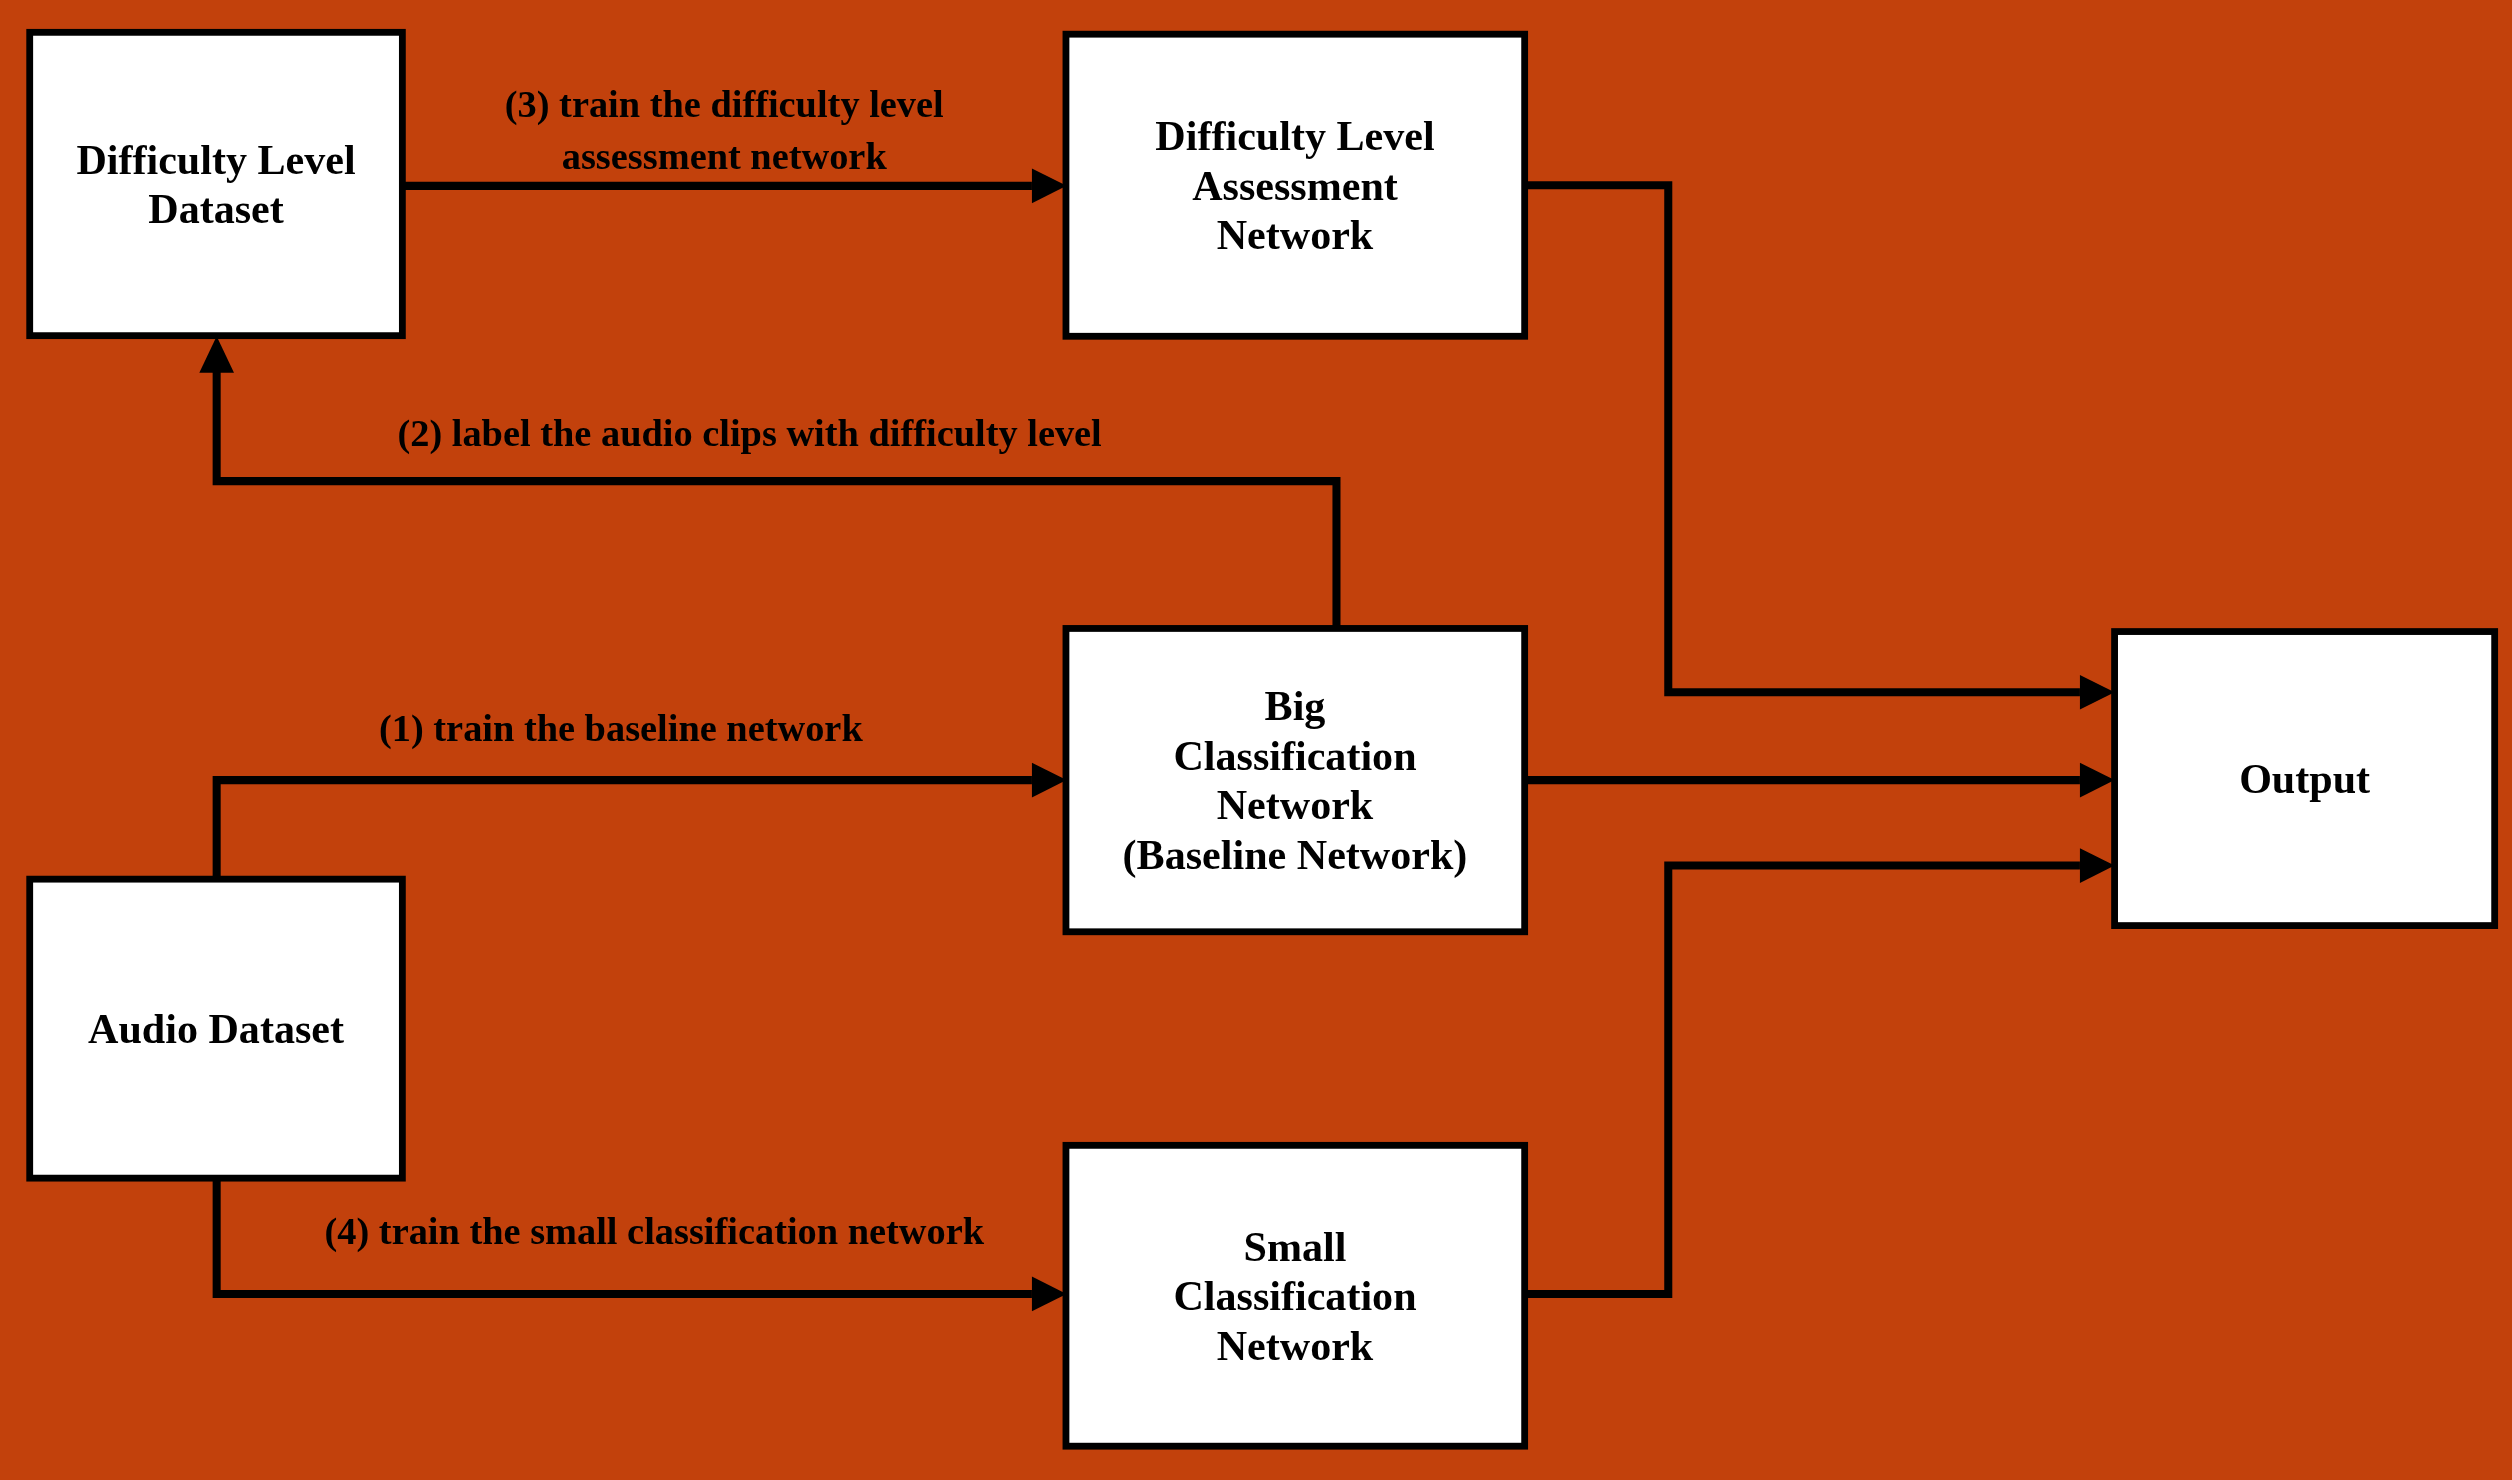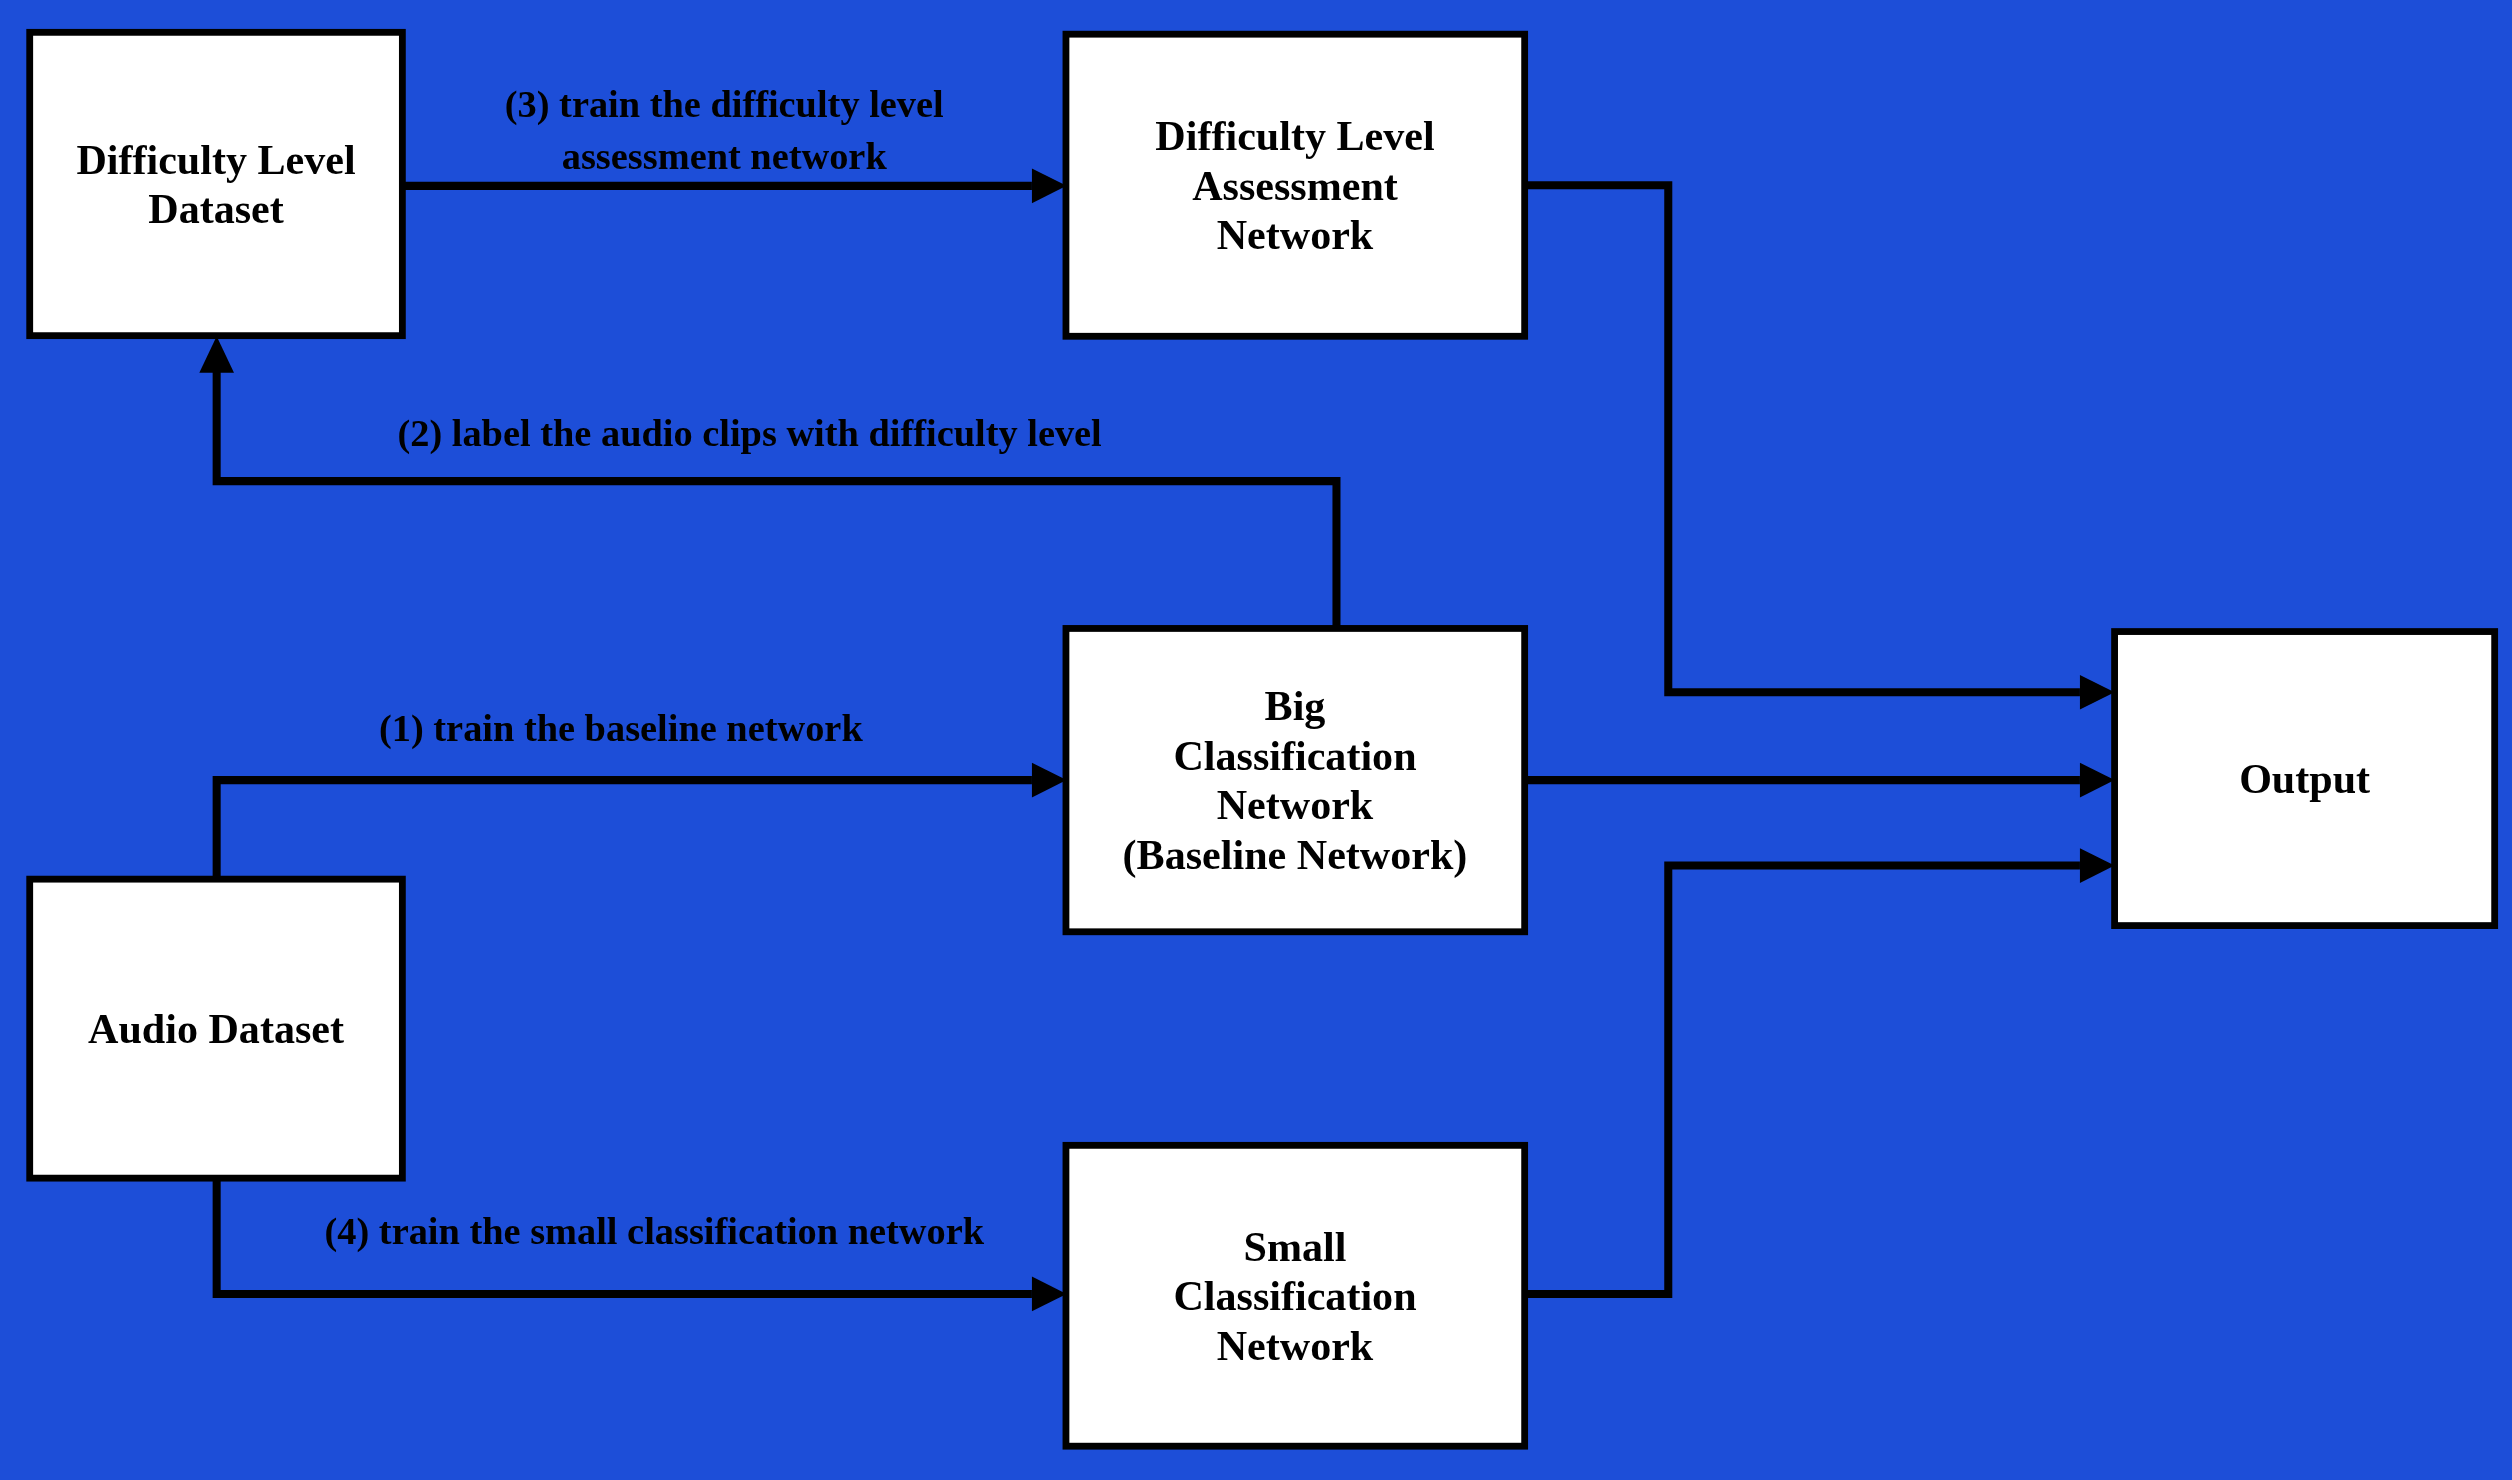--- a/index.html
+++ b/index.html
@@ -4,21 +4,21 @@
 <style>
   html, body {
     margin: 0;
     padding: 0;
     background: #ffffff;
   }
   .stage {
     position: relative;
     width: 2512px;
     height: 1481px;
-    background: #1d4ed8;
+    background: #c2410c;
     overflow: hidden;
   }
   svg { display: block; }
   .node-rect {
     fill: #ffffff;
     stroke: #000000;
     stroke-width: 11;
   }
   .edge-path {
     fill: none;

